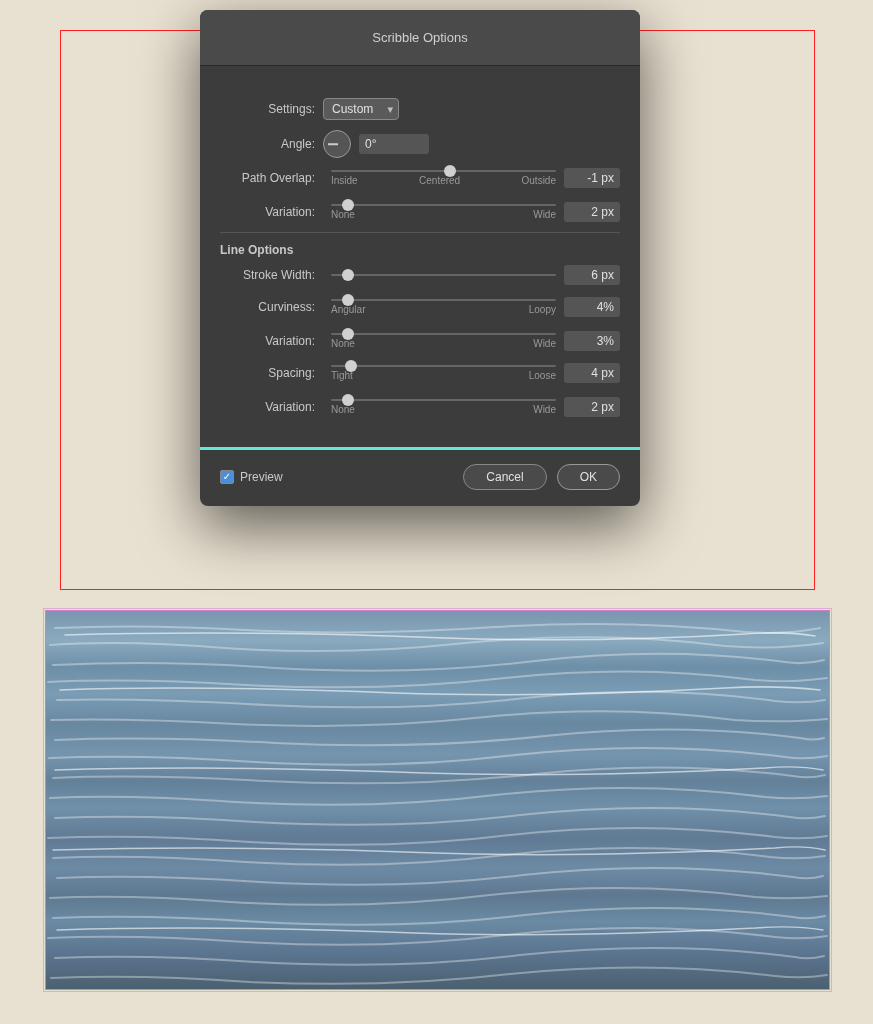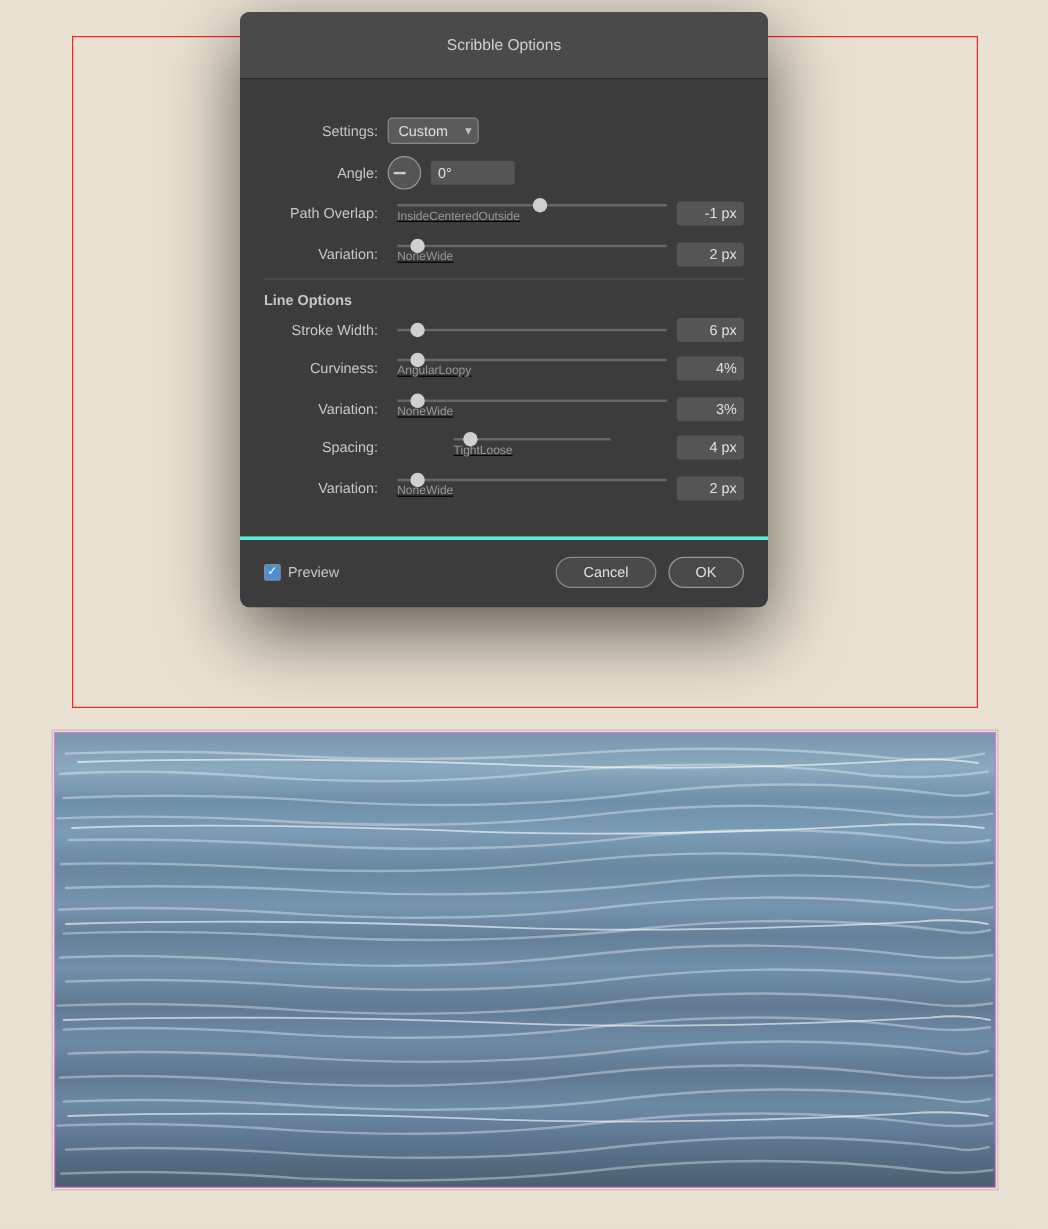--- a/index.html
+++ b/index.html
@@ -209,23 +209,22 @@
       background: #d0d0d0;
       border-radius: 50%;
       position: absolute;
       top: 50%;
       transform: translateY(-50%);
       cursor: pointer;
     }
 
     .slider-labels {
       display: flex;
-      justify-content: flex-start;
+      justify-content: space-between;
       margin-top: 3px;
-      text-decoration: underline;
     }
     .slider-labels span, .slider-label-center {
       color: #999;
       font-size: 10px;
     }
 
     
     .section-header {
       color: #c8c8c8;
       font-size: 12px;
@@ -431,21 +430,21 @@
           <div class="slider-thumb" style="left:5%;"></div>
         </div>
         <div class="slider-labels">
           <span>None</span>
           <span>Wide</span>
         </div>
       </div>
       <input class="value-input" value="3%" style="">
     </div>
 
-    <div class="row row-with-sublabel" style="margin-top:12px;gap:47px;">
+    <div class="row row-with-sublabel" style="margin-top:12px;">
       <div class="label">Spacing:</div>
       <div class="slider-container">
         <div class="slider-track">
           <div class="slider-thumb" style="left:6%;"></div>
         </div>
         <div class="slider-labels">
           <span>Tight</span>
           <span>Loose</span>
         </div>
       </div>

